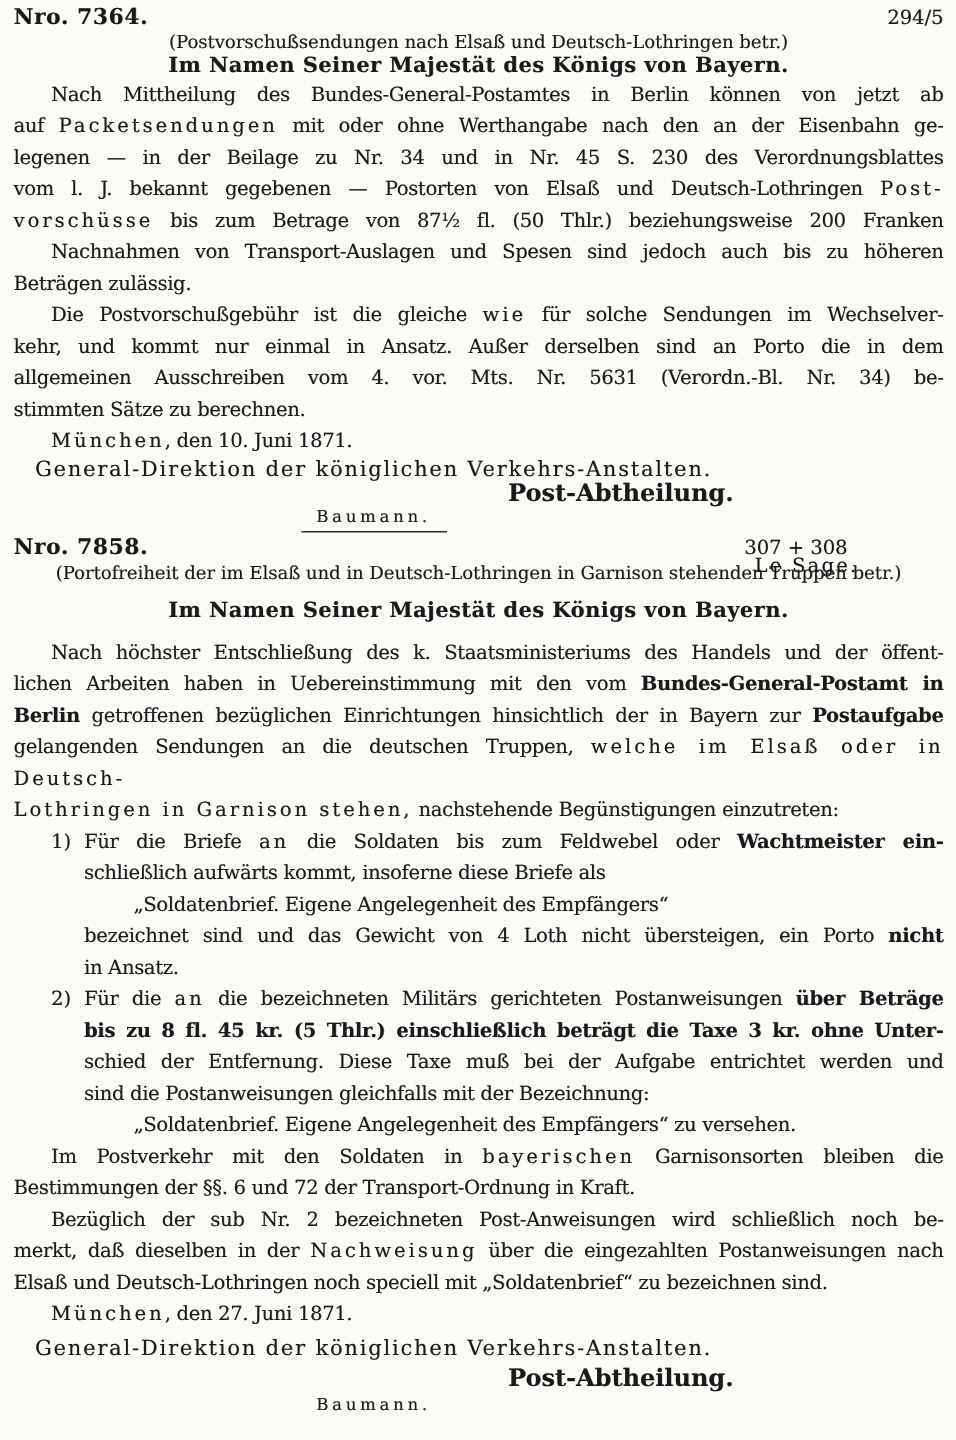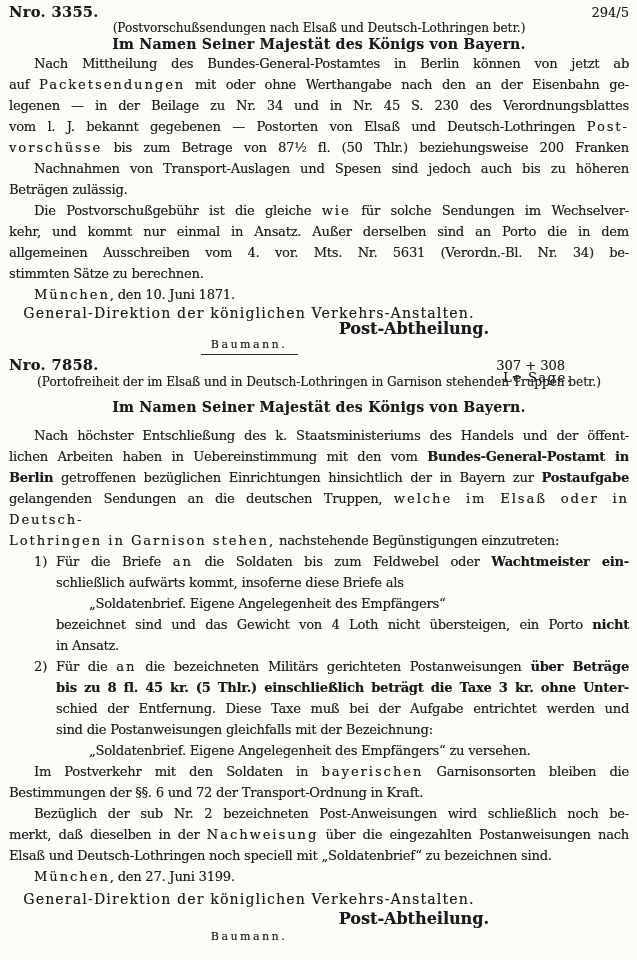--- a/index.html
+++ b/index.html
@@ -41,21 +41,21 @@
   .sec2 .body{margin-top:9px;}
   .sec2 .sigwrap{margin-top:2px;}
 </style>
 </head>
 <body>
 
 <div class="page">
 
   <section class="sec1">
     <div class="hdr-row">
-      <span class="nro">Nro. 3355.</span>
+      <span class="nro">Nro. 7364.</span>
       <span class="pgnum">294/5</span>
     </div>
     <div class="subject">(Postvorschußsendungen nach Elsaß und Deutsch-Lothringen betr.)</div>
     <div class="heading">Im Namen Seiner Majestät des Königs von Bayern.</div>
     <div class="body" id="body-0">
         <div class="ln just ind-f"><span>Nach Mittheilung des Bundes-General-Postamtes in Berlin können von jetzt ab</span></div>
         <div class="ln just"><span>auf </span><span class="sp">Packetsendungen</span><span> mit oder ohne Werthangabe nach den an der Eisenbahn ge-</span></div>
         <div class="ln just"><span>legenen — in der Beilage zu Nr. 34 und in Nr. 45 S. 230 des Verordnungsblattes</span></div>
         <div class="ln just"><span>vom l. J. bekannt gegebenen — Postorten von Elsaß und Deutsch-Lothringen </span><span class="sp">Post-</span></div>
         <div class="ln just"><span class="sp">vorschüsse</span><span> bis zum Betrage von 87½ fl. (50 Thlr.) beziehungsweise 200 Franken</span></div>
@@ -97,21 +97,21 @@
         <div class="ln just ind-h"><span class="num">2)</span><span>Für die </span><span class="sp">an</span><span> die bezeichneten Militärs gerichteten Postanweisungen </span><span class="b">über Beträge</span></div>
         <div class="ln just ind-h"><span class="b">bis zu 8 fl. 45 kr. (5 Thlr.) einschließlich beträgt die Taxe 3 kr. ohne Unter-</span></div>
         <div class="ln just ind-h"><span>schied der Entfernung.  Diese Taxe muß bei der Aufgabe entrichtet werden und</span></div>
         <div class="ln ind-h"><span>sind die Postanweisungen gleichfalls mit der Bezeichnung:</span></div>
         <div class="ln ind-q"><span>„Soldatenbrief.  Eigene Angelegenheit des Empfängers“ zu versehen.</span></div>
         <div class="ln just ind-f"><span>Im Postverkehr mit den Soldaten in </span><span class="sp">bayerischen</span><span> Garnisonsorten bleiben die</span></div>
         <div class="ln"><span>Bestimmungen der §§. 6 und 72 der Transport-Ordnung in Kraft.</span></div>
         <div class="ln just ind-f"><span>Bezüglich der sub Nr. 2 bezeichneten Post-Anweisungen wird schließlich noch be-</span></div>
         <div class="ln just"><span>merkt, daß dieselben in der </span><span class="sp">Nachweisung</span><span> über die eingezahlten Postanweisungen nach</span></div>
         <div class="ln"><span>Elsaß und Deutsch-Lothringen noch speciell mit „Soldatenbrief“ zu bezeichnen sind.</span></div>
-        <div class="ln ind-f"><span class="sp">München</span><span>, den 27. Juni 3199.</span></div>
+        <div class="ln ind-f"><span class="sp">München</span><span>, den 27. Juni 1871.</span></div>
       </div>
     <div class="sigwrap s2">
       <div class="sig-org">General-Direktion der königlichen Verkehrs-Anstalten.</div>
       <div class="sig-dept">Post-Abtheilung.</div>
       <div class="sig-name">Baumann.</div>
 
     </div>
   </section>
 
 </div>

